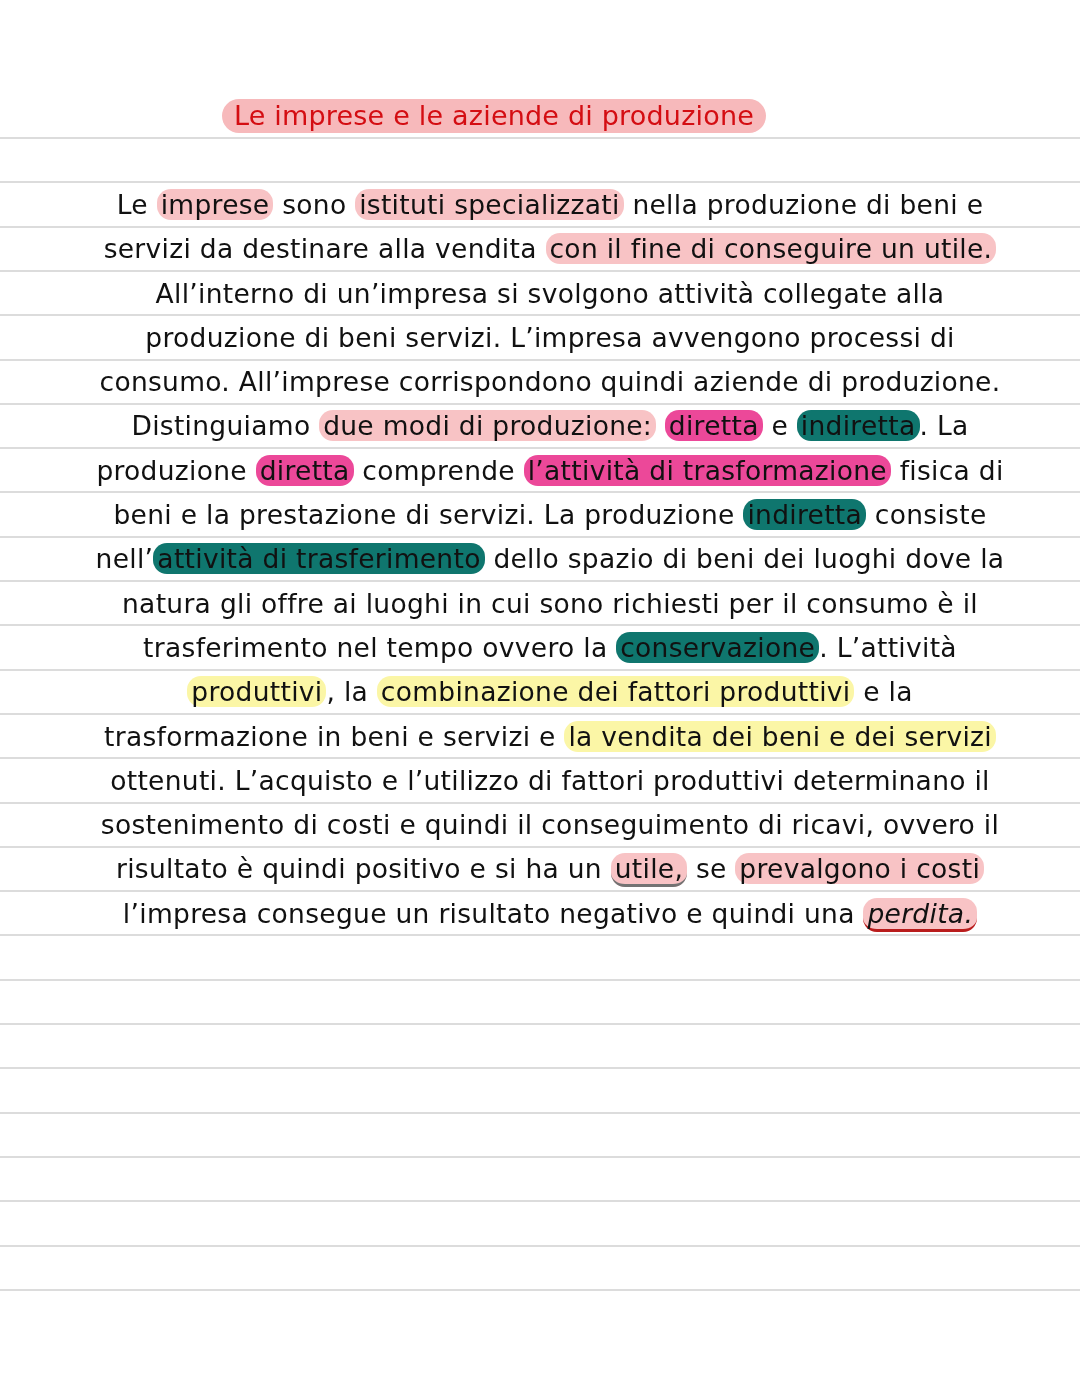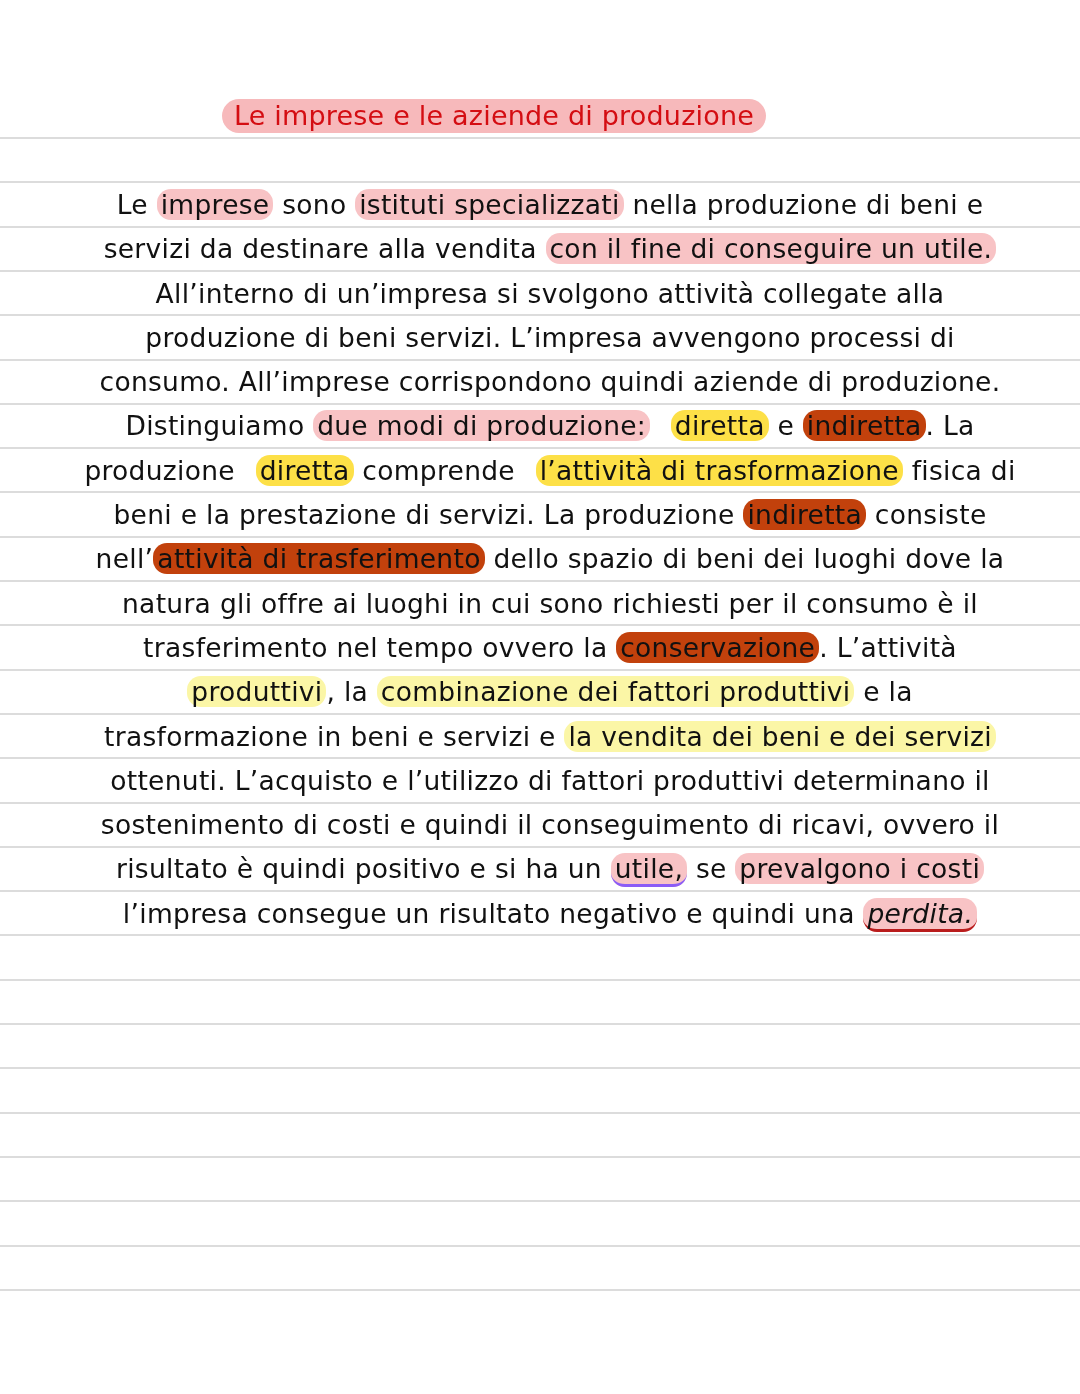--- a/index.html
+++ b/index.html
@@ -19,24 +19,24 @@
     letter-spacing: 0.2px;
   }
   .body-text {
     position: absolute; top: 183px; left: 70px; width: 960px;
     text-align: center; color: #111; font-size: 26.5px; line-height: 44.3px;
     letter-spacing: 0.3px;
   }
   .line { display: block; white-space: nowrap; }
   .hl { border-radius: 14px; padding: 0 4px; -webkit-box-decoration-break: clone; box-decoration-break: clone; }
   .hl-red { background: #f8c3c5; }
-  .hl-blue { background: #fde047; margin-left: 12px; }
-  .hl-purple { background: #c2410c; }
+  .hl-blue { background: #ec4899; }
+  .hl-purple { background: #0f766e; }
   .hl-yellow { background: #fbf6a6; }
-  .ul-green { border-bottom: 3px solid #8b5cf6; }
+  .ul-green { border-bottom: 3px solid #737373; }
   .ul-red { border-bottom: 3px solid #b91c1c; font-style: italic; }
 </style>
 </head>
 <body>
 
 <div class="rules" id="rules">
     <div class="rule" style="top: 137px;"></div>
     <div class="rule" style="top: 181px;"></div>
     <div class="rule" style="top: 226px;"></div>
     <div class="rule" style="top: 270px;"></div>

